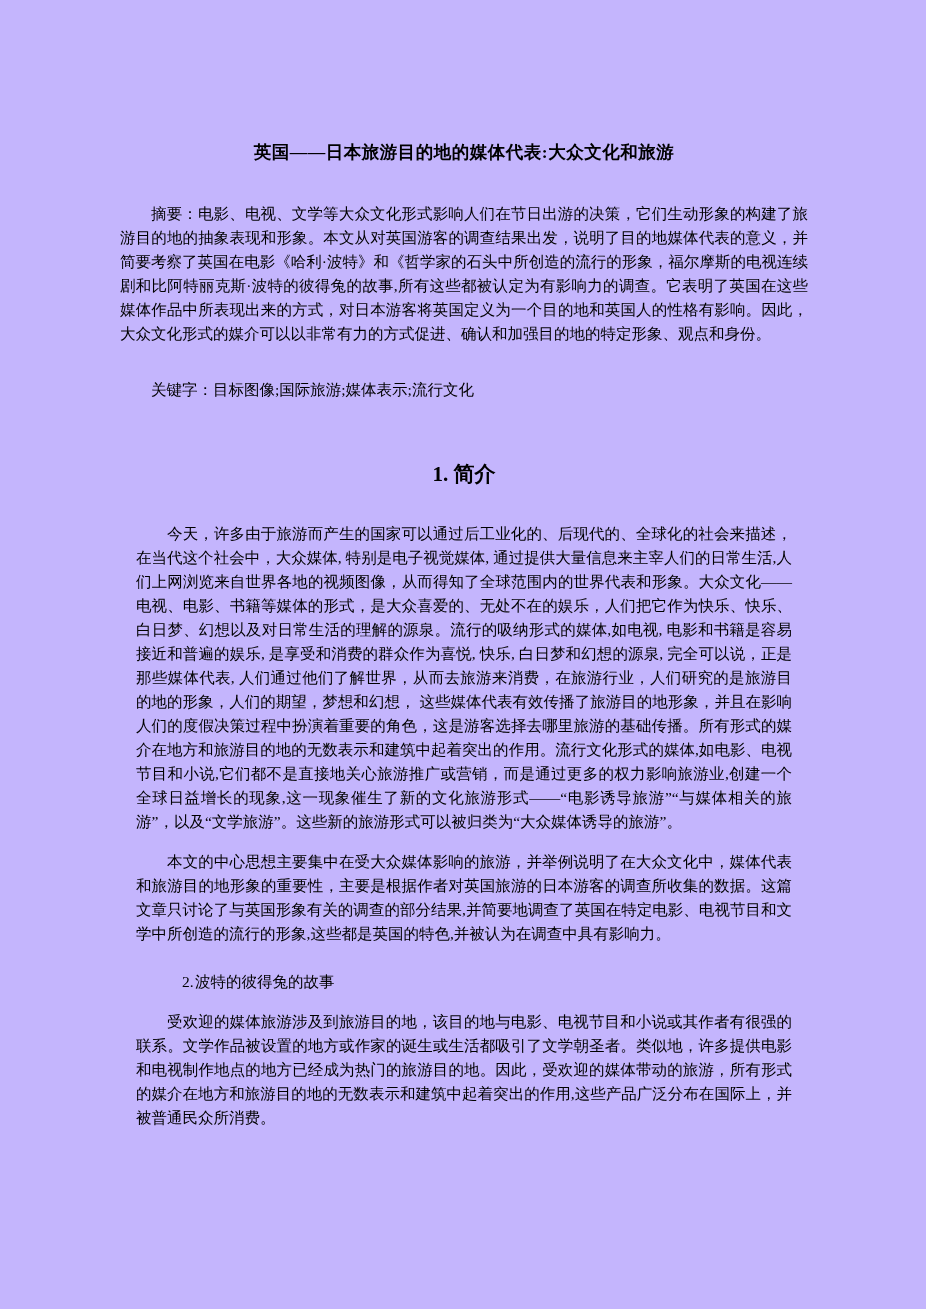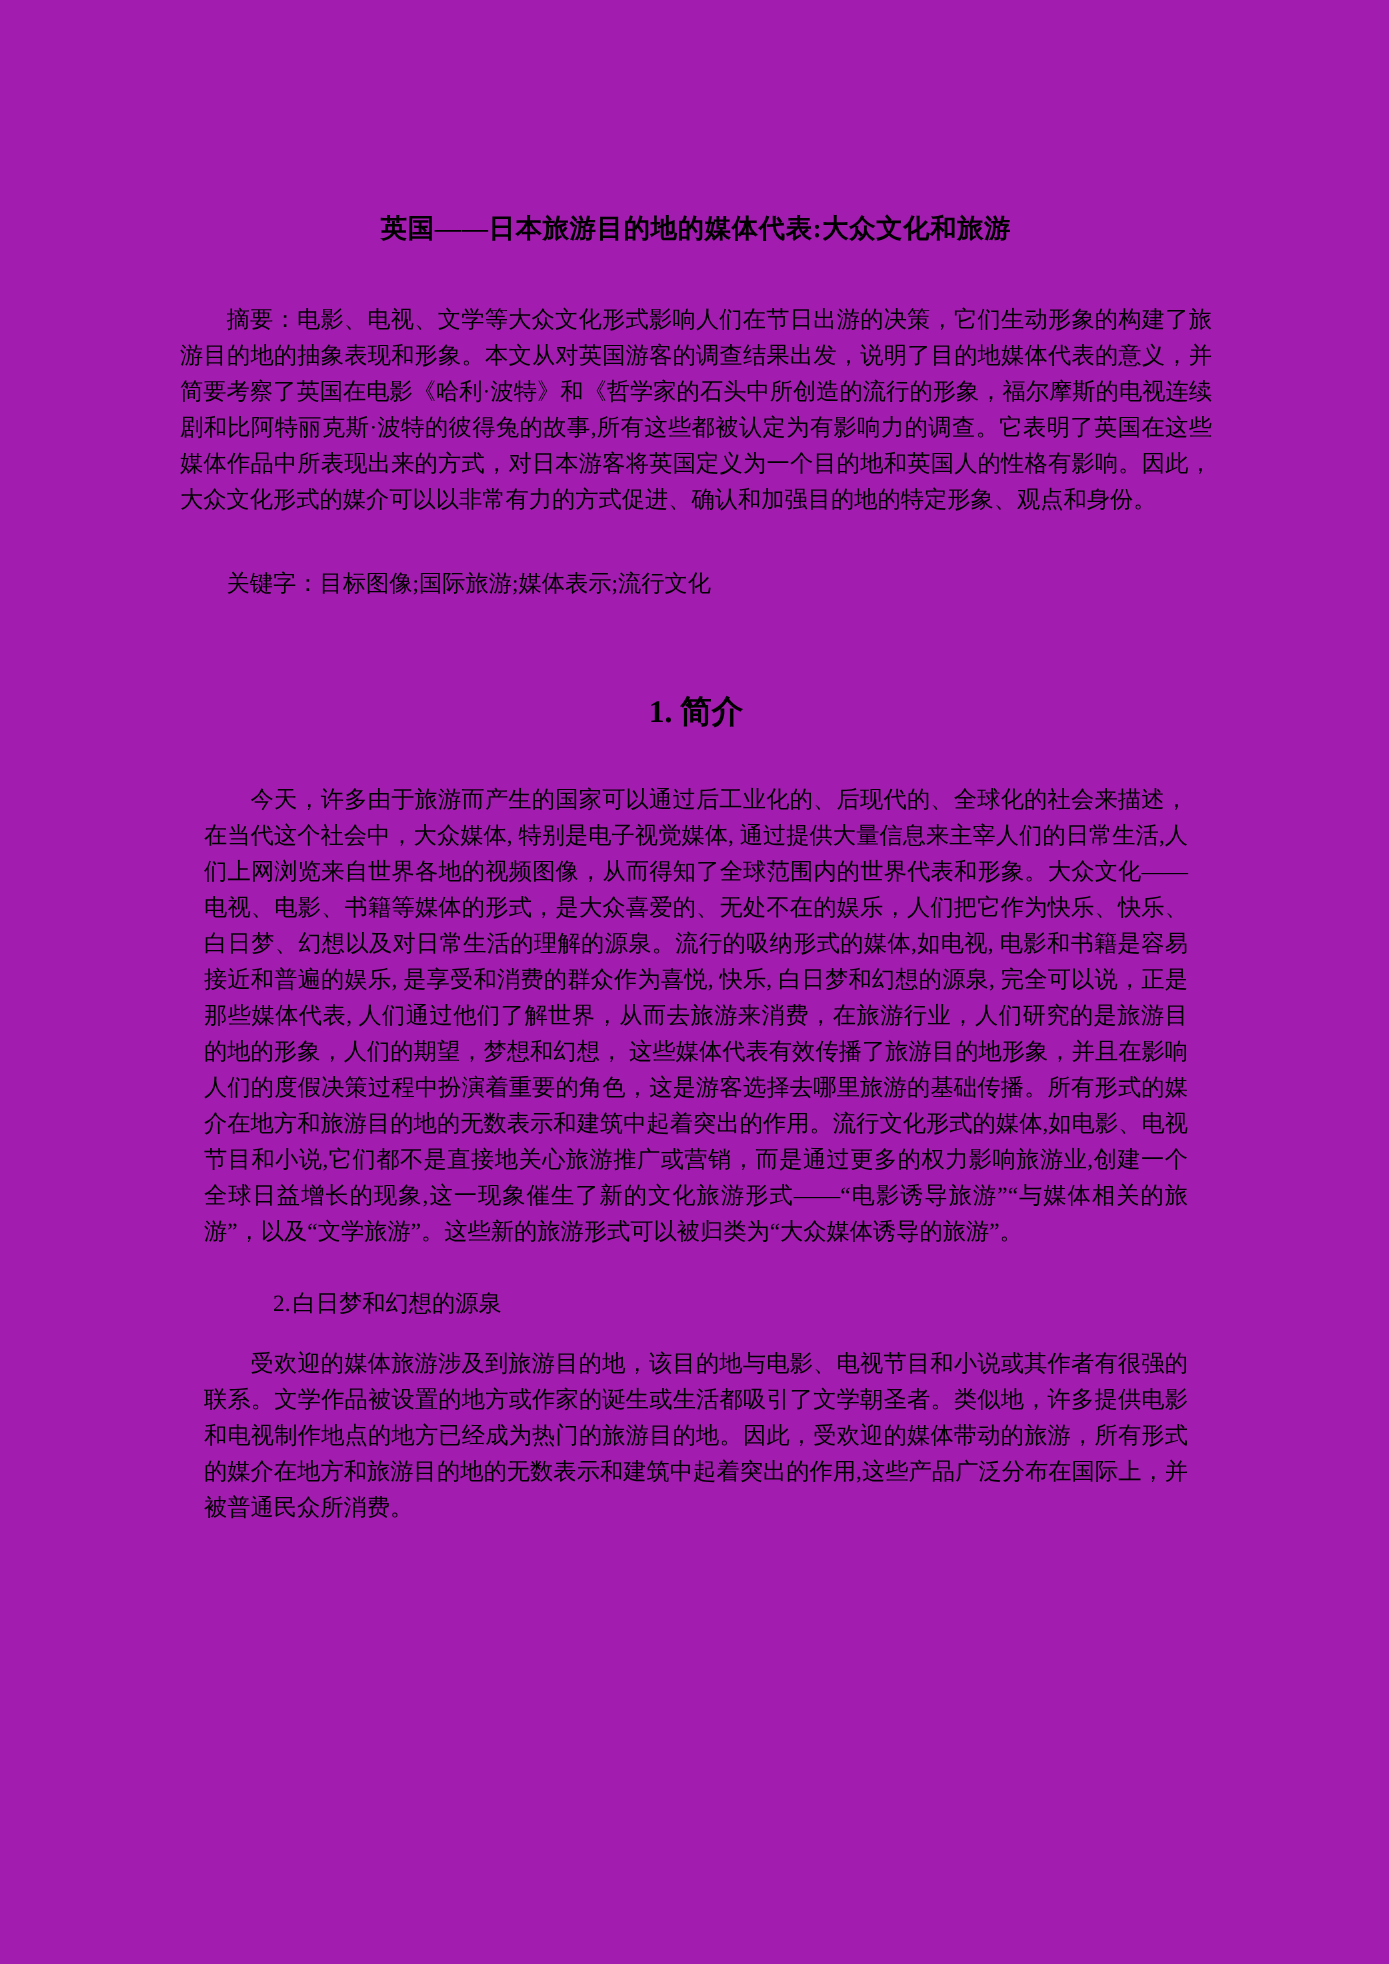--- a/index.html
+++ b/index.html
@@ -5,21 +5,21 @@
   html, body {
     margin: 0;
     padding: 0;
     background: #ffffff;
   }
   .page {
     position: relative;
     width: 926px;
     height: 1309px;
     margin: 0 auto;
-    background: #a21caf;
+    background: #c4b5fd;
     font-family: "Liberation Serif", "DejaVu Serif", serif;
     color: #000000;
     box-sizing: border-box;
     padding: 140px 118px 0 120px;
     overflow: hidden;
   }
   .doc-title {
     text-align: center;
     font-weight: bold;
     font-size: 17.5px;
@@ -74,20 +74,21 @@
   <h1 class="doc-title">英国——日本旅游目的地的媒体代表:大众文化和旅游</h1>
 
   <p class="para abstract">摘要：电影、电视、文学等大众文化形式影响人们在节日出游的决策，它们生动形象的构建了旅游目的地的抽象表现和形象。本文从对英国游客的调查结果出发，说明了目的地媒体代表的意义，并简要考察了英国在电影《哈利·波特》和《哲学家的石头中所创造的流行的形象，福尔摩斯的电视连续剧和比阿特丽克斯·波特的彼得兔的故事,所有这些都被认定为有影响力的调查。它表明了英国在这些媒体作品中所表现出来的方式，对日本游客将英国定义为一个目的地和英国人的性格有影响。因此，大众文化形式的媒介可以以非常有力的方式促进、确认和加强目的地的特定形象、观点和身份。</p>
 
   <p class="para keywords">关键字：目标图像;国际旅游;媒体表示;流行文化</p>
 
   <h2 class="section-heading">1. 简介</h2>
 
   <p class="para body-para">今天，许多由于旅游而产生的国家可以通过后工业化的、后现代的、全球化的社会来描述，在当代这个社会中，大众媒体, 特别是电子视觉媒体, 通过提供大量信息来主宰人们的日常生活,人们上网浏览来自世界各地的视频图像，从而得知了全球范围内的世界代表和形象。大众文化——电视、电影、书籍等媒体的形式，是大众喜爱的、无处不在的娱乐，人们把它作为快乐、快乐、白日梦、幻想以及对日常生活的理解的源泉。流行的吸纳形式的媒体,如电视,  电影和书籍是容易接近和普遍的娱乐,  是享受和消费的群众作为喜悦,  快乐,  白日梦和幻想的源泉,  完全可以说，正是那些媒体代表,  人们通过他们了解世界，从而去旅游来消费，在旅游行业，人们研究的是旅游目的地的形象，人们的期望，梦想和幻想，  这些媒体代表有效传播了旅游目的地形象，并且在影响人们的度假决策过程中扮演着重要的角色，这是游客选择去哪里旅游的基础传播。所有形式的媒介在地方和旅游目的地的无数表示和建筑中起着突出的作用。流行文化形式的媒体,如电影、电视节目和小说,它们都不是直接地关心旅游推广或营销，而是通过更多的权力影响旅游业,创建一个全球日益增长的现象,这一现象催生了新的文化旅游形式——“电影诱导旅游”“与媒体相关的旅游”，以及“文学旅游”。这些新的旅游形式可以被归类为“大众媒体诱导的旅游”。</p>
 
+  <p class="para body-para gap-after-intro">本文的中心思想主要集中在受大众媒体影响的旅游，并举例说明了在大众文化中，媒体代表和旅游目的地形象的重要性，主要是根据作者对英国旅游的日本游客的调查所收集的数据。这篇文章只讨论了与英国形象有关的调查的部分结果,并简要地调查了英国在特定电影、电视节目和文学中所创造的流行的形象,这些都是英国的特色,并被认为在调查中具有影响力。</p>
 
   <p class="sub-heading-line">
-    <span class="sub-heading-number">2.</span><span>白日梦和幻想的源泉</span>
+    <span class="sub-heading-number">2.</span><span>波特的彼得兔的故事</span>
   </p>
 
   <p class="para body-para">受欢迎的媒体旅游涉及到旅游目的地，该目的地与电影、电视节目和小说或其作者有很强的联系。文学作品被设置的地方或作家的诞生或生活都吸引了文学朝圣者。类似地，许多提供电影和电视制作地点的地方已经成为热门的旅游目的地。因此，受欢迎的媒体带动的旅游，所有形式的媒介在地方和旅游目的地的无数表示和建筑中起着突出的作用,这些产品广泛分布在国际上，并被普通民众所消费。</p>
 
 </div>
 
 </body></html>

